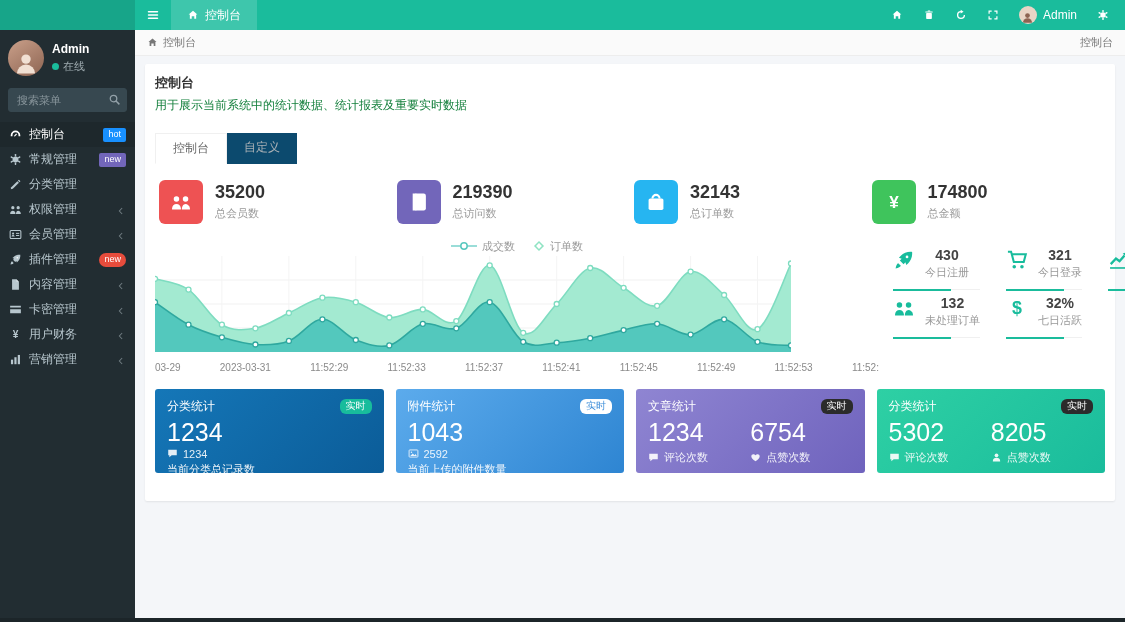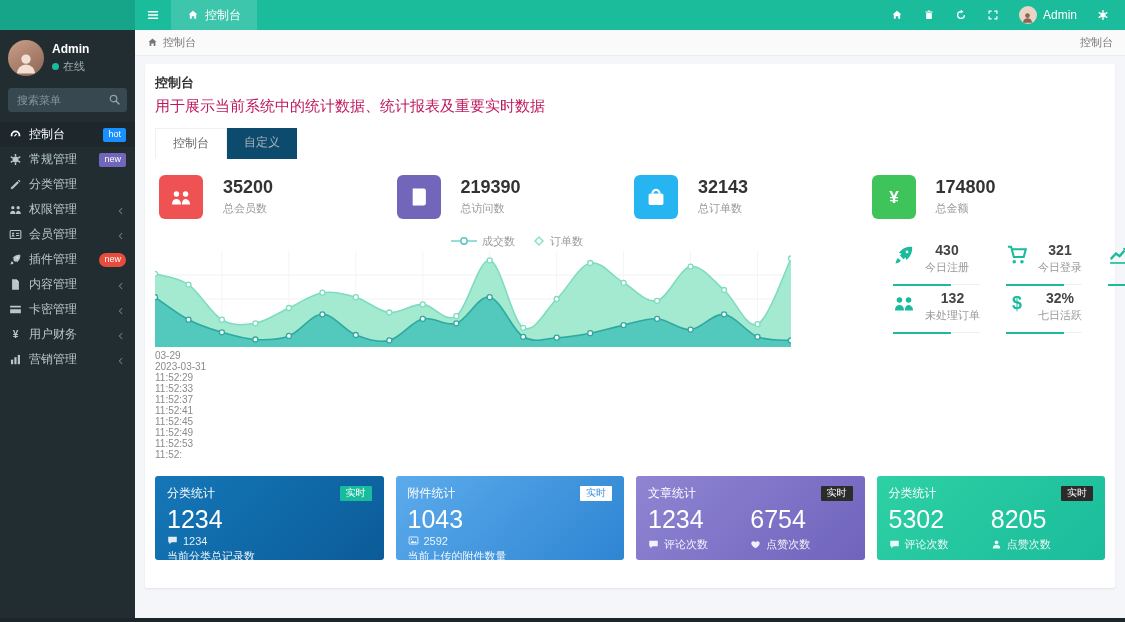--- a/index.html
+++ b/index.html
@@ -44,53 +44,53 @@
   .tb-name { font-size:12px; }
 
   .crumb { height:26px; background:#fafafa; border-bottom:1px solid #ededed; display:flex; align-items:center; justify-content:space-between; padding:0 12px; color:#777; font-size:11px; flex-shrink:0; }
   .crumb-left { display:flex; align-items:center; gap:5px; cursor:pointer; }
   .crumb-left svg { width:11px; height:11px; }
 
   .content { flex:1; padding:8px 10px; }
   .panel { background:#fff; box-shadow:0 1px 2px rgba(0,0,0,.08); border-radius:2px; padding:10px 10px 28px; }
 
   .page-title { font-size:13px; font-weight:bold; color:#333; margin-bottom:5px; }
-  .page-sub { font-size:15px; color:#be185d; margin-bottom:12px; }
+  .page-sub { font-size:12px; color:#15803d; margin-bottom:19px; }
 
   .tabs { display:inline-flex; }
   .tab { padding:6px 17px; font-size:12px; cursor:pointer; }
   .tab.active { background:#fff; color:#666; border:1px solid #f0f0f0; border-bottom-color:#fff; }
   .tab.inactive { background:#0c4a6e; color:#a9b0b5; }
 
   .stats-row { display:flex; margin:16px 0 14px; }
-  .stat { flex:1; display:flex; align-items:center; gap:20px; padding-left:4px; cursor:default; }
+  .stat { flex:1; display:flex; align-items:center; gap:12px; padding-left:4px; cursor:default; }
   .stat-icon { width:44px; height:44px; border-radius:6px; color:#fff; display:flex; align-items:center; justify-content:center; flex-shrink:0; }
   .stat-icon svg { width:22px; height:22px; }
   .stat-num { font-size:18px; font-weight:bold; color:#333; line-height:1.1; }
   .stat-label { font-size:11px; color:#999; margin-top:3px; }
 
   .mid-row { display:flex; gap:14px; }
   .chart-wrap { width:724px; flex-shrink:0; }
   .legend { display:flex; justify-content:center; align-items:center; gap:18px; font-size:11px; color:#999; height:16px; margin-bottom:2px; }
   .lg-item { display:flex; align-items:center; gap:5px; cursor:pointer; }
   #chart { display:block; width:636px; height:96px; }
-  .x-labels { display:flex; justify-content:space-between; font-size:10px; color:#8a8a8a; margin-top:3px;flex-direction:column; }
+  .x-labels { display:flex; justify-content:space-between; font-size:10px; color:#8a8a8a; margin-top:10px; }
   .x-labels span { white-space:nowrap; }
 
   .mini-stats { flex:1; display:grid; grid-template-columns:1fr 1fr 1fr; column-gap:26px; align-content:start; padding-top:4px;text-align:center; }
   .mini { display:flex; gap:10px; align-items:flex-start; padding:5px 0 9px; border-bottom:1px solid #f0f0f0; position:relative; cursor:default; }
   .mini::after { content:''; position:absolute; left:0; bottom:-2px; width:58px; height:2px; background:#1abc9c; }
   .mini-icon { width:22px; height:22px; color:#18bc9c; margin-top:2px; flex-shrink:0; }
   .mini-num { font-size:14px; font-weight:bold; color:#444; line-height:1.15; }
   .mini-label { font-size:11px; color:#999; margin-top:2px; white-space:nowrap; }
 
   .bottom-cards { display:flex; gap:12px; margin-top:16px; }
   .bcard { flex:1; border-radius:3px; color:#fff; padding:9px 12px 10px; height:84px; overflow:hidden; cursor:default; }
   .bc-head { display:flex; justify-content:space-between; align-items:center; font-size:12px; }
-  .bc-badge { font-size:10px; line-height:1; padding:2px 6px 3px; border-radius:1px; }
+  .bc-badge { font-size:10px; line-height:1; padding:2px 6px 3px; border-radius:6px; }
   .bc-big { font-size:25px; font-weight:normal; margin-top:3px; line-height:1.15; }
   .bc-meta { display:flex; align-items:center; gap:5px; font-size:11px; opacity:.88; margin-top:1px; }
   .bc-meta svg, .bc-collab svg { width:11px; height:11px; }
   .bc-desc { font-size:11px; opacity:.92; margin-top:2px; }
   .bc-cols { display:flex; }
   .bc-col { flex:1; }
   .bc-collab { display:flex; align-items:center; gap:5px; font-size:11px; opacity:.9; margin-top:3px; }
 
   .bottom-strip { position:fixed; left:0; right:0; bottom:0; height:4px; background:#1c2529; }
 </style>

